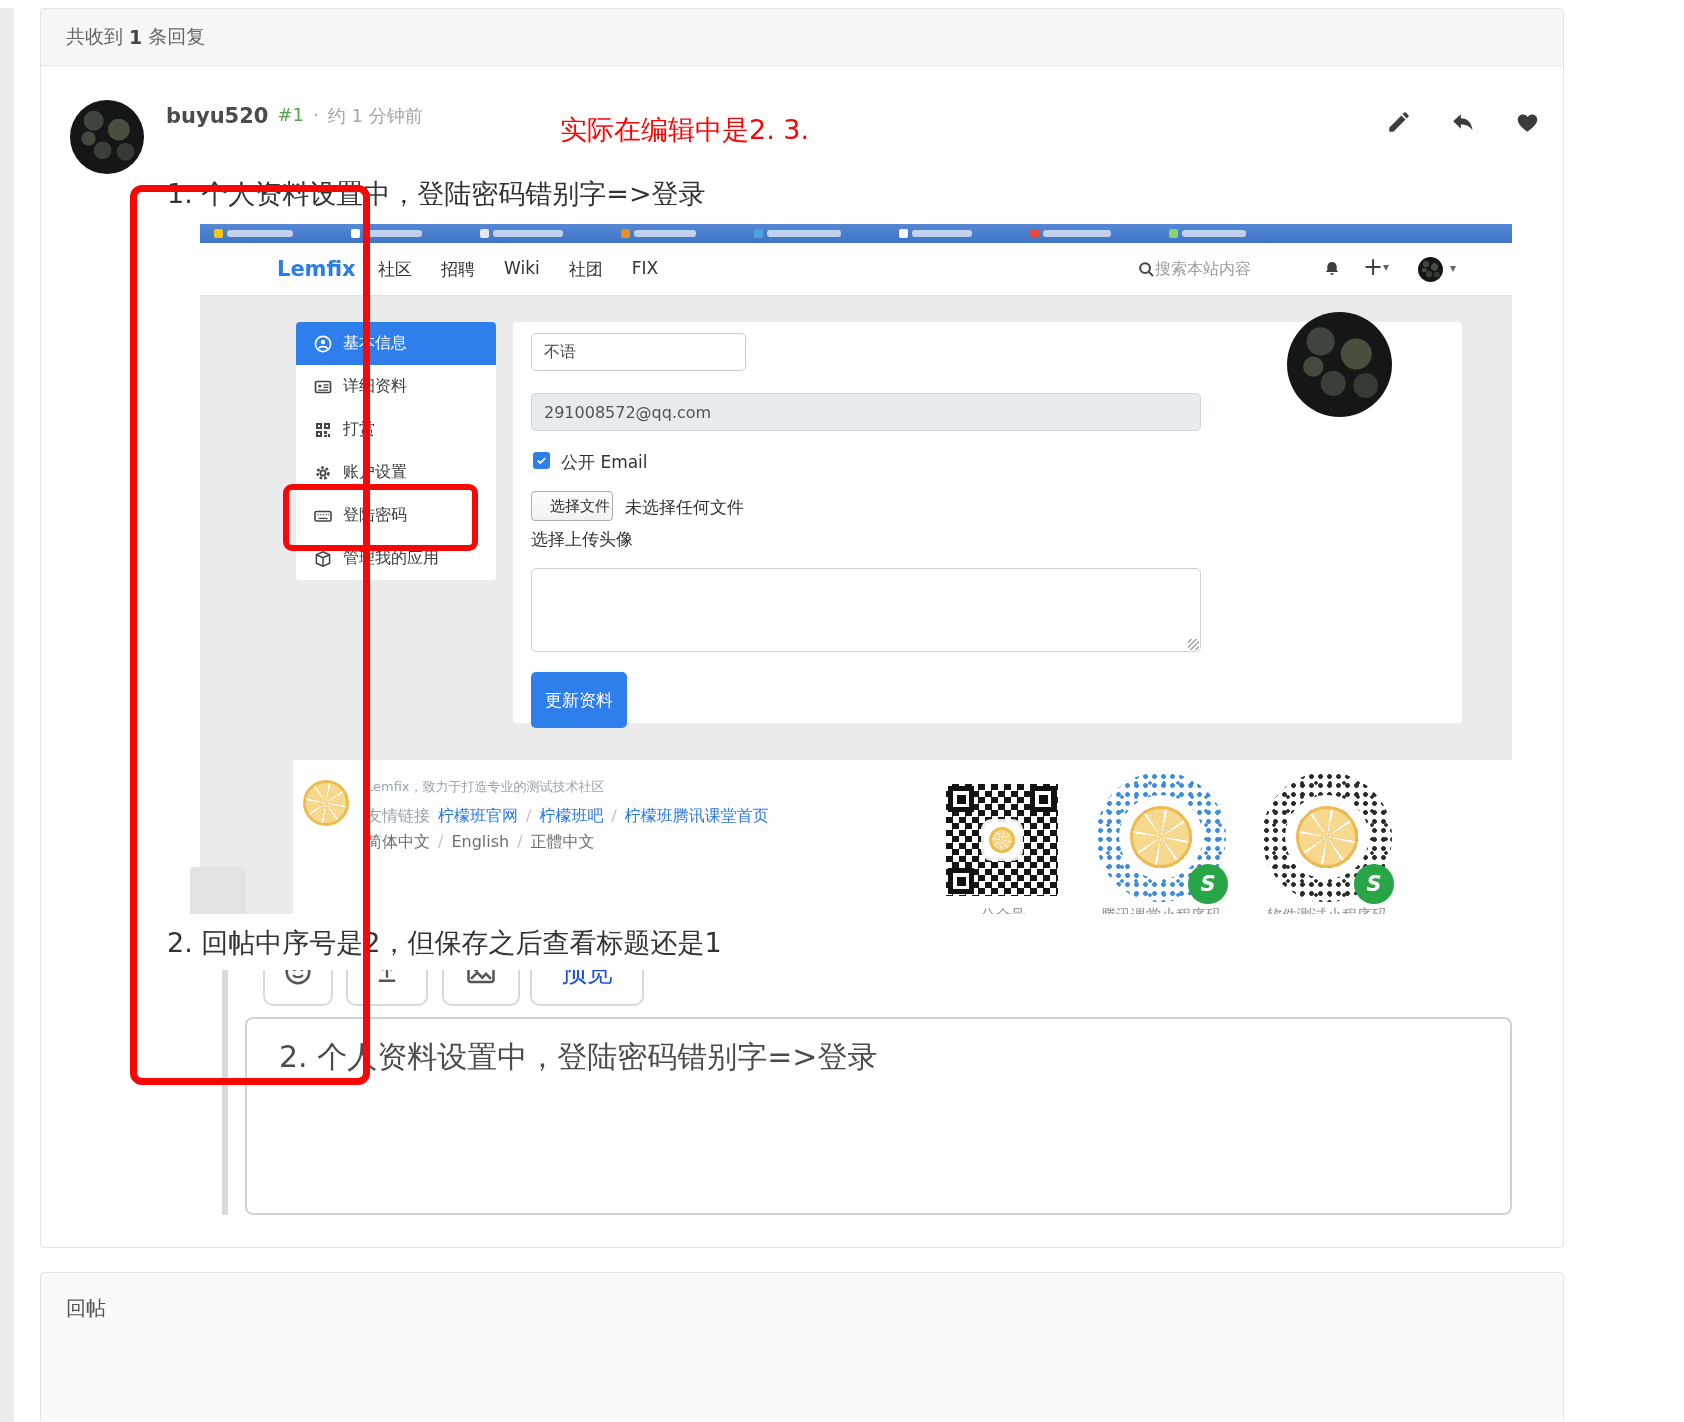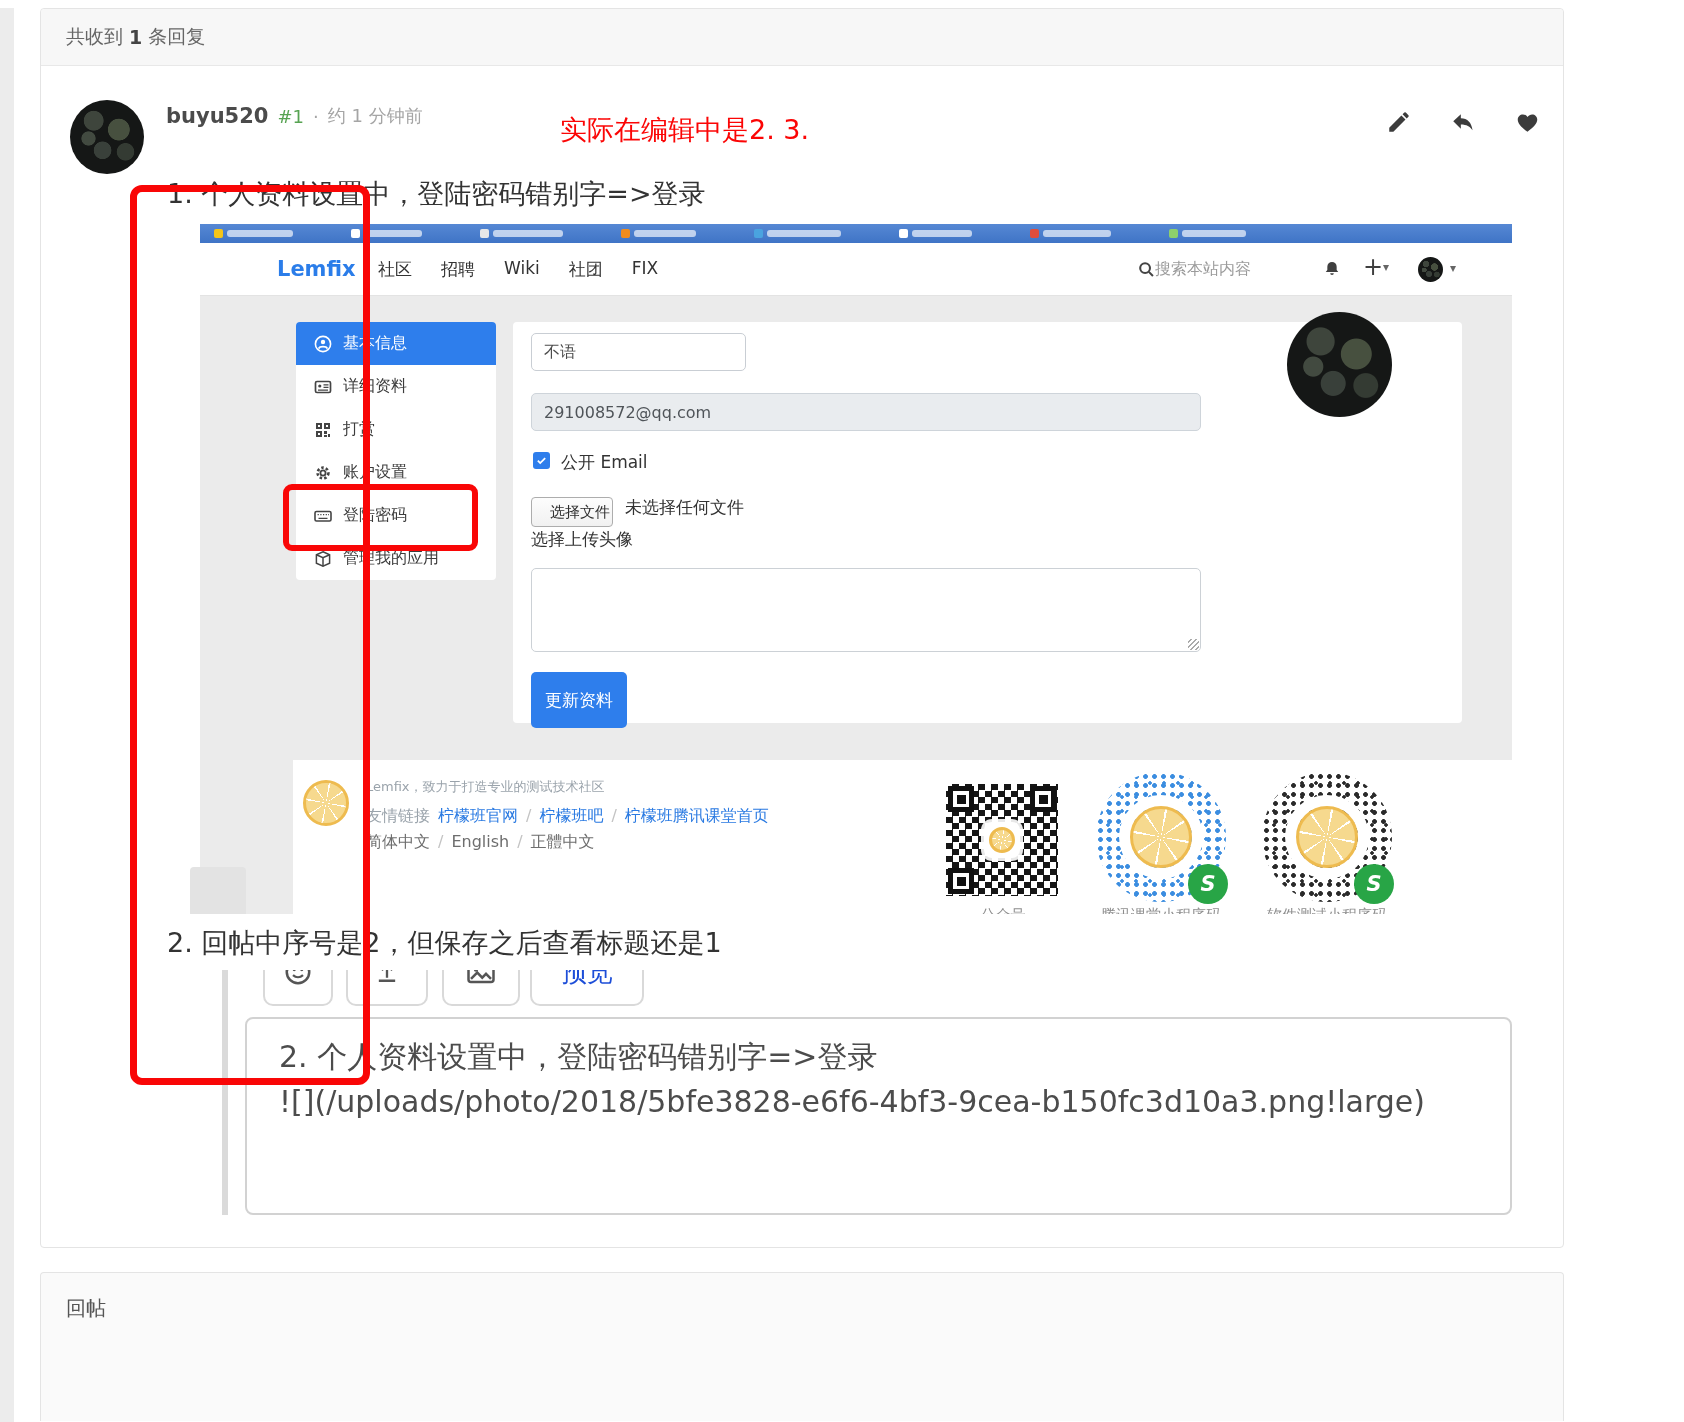--- a/index.html
+++ b/index.html
@@ -16,21 +16,21 @@
 
   
   .avatar-globe { border-radius:50%;
     background:
       radial-gradient(circle at 32% 28%, #3e453c 0 13%, transparent 14%),
       radial-gradient(circle at 66% 40%, #47503f 0 16%, transparent 17%),
       radial-gradient(circle at 44% 68%, #39403a 0 13%, transparent 14%),
       radial-gradient(circle at 25% 52%, #424a40 0 10%, transparent 11%),
       radial-gradient(circle at 75% 70%, #343b33 0 11%, transparent 12%),
       #151716; }
-  .meta-row { display:flex; align-items:center; gap:9px; }
+  .meta-row { display:flex; align-items:flex-start; gap:9px; }
   .username { font-size:21px; font-weight:bold; color:#4b4b4b; }
   .floor { font-size:18px; color:#57a352; }
   .meta-dim { font-size:18px; color:#a5a5a5; }
   .red-note { color:#fb0505; font-size:27px; }
   .body-line { color:#333; font-size:27px; white-space:nowrap; }
   .action-icons { display:flex; gap:37px; align-items:center; }
   .action-icons svg { display:block; cursor:pointer; }
 
   
   #shot1 { left:200px; top:218px; width:1312px; height:700px; background:#fff; overflow:hidden; }
@@ -274,21 +274,21 @@
 
     <div class="abs s1-form">
       <input class="f-input" style="left: 18px; top: 11px; width: 215px; height: 38px;" value="不语">
       <input class="f-input disabled" style="left: 18px; top: 71px; width: 670px; height: 38px;" value="291008572@qq.com">
       <span class="chk" style="left:20px;top:130px;">
         <svg width="11" height="11" viewBox="0 0 12 12">
           <path d="M2 6.2l2.6 2.6L10 3.4" fill="none" stroke="#fff" stroke-width="2"></path>
         </svg>
       </span>
       <span class="f-label" style="left:48px;top:129px;">公开 Email</span>
-      <span class="file-btn" style="left:18px;top:175px;padding-left:16px;">选择文件</span>
+      <span class="file-btn" style="left:18px;top:169px;padding-left:16px;">选择文件</span>
       <span class="f-label" style="left:112px;top:174px;">未选择任何文件</span>
       <span class="f-label" style="left:18px;top:206px;">选择上传头像</span>
       <textarea class="f-textarea" style="left: 18px; top: 246px; width: 670px; height: 84px;"></textarea>
       <span class="resize-grip" style="left:675px;top:317px;"></span>
       <button class="btn-primary" style="left:18px;top:350px;width:96px;height:56px;">更新资料</button>
     </div>
 
     <div class="abs avatar-globe" style="left:1087px;top:94px;width:105px;height:105px;"></div>
 
     <div class="abs s1-footer">
@@ -369,21 +369,20 @@
   </div>
   <div class="abs tool-btn" style="left:530px;top:938px;width:114px;z-index:1;">
     <span class="lbl">预览</span>
   </div>
 
   <div class="abs white-band" style="left:41px;top:914px;width:1520px;height:56px;z-index:3;"></div>
   <div class="abs body-line" style="left:167px;top:925px;z-index:4;">2. 回帖中序号是2，但保存之后查看标题还是1</div>
 
   <div class="abs editor-box" style="z-index:1;"></div>
   <div class="abs editor-line" style="left:279px;top:1037px;z-index:2;">2. 个人资料设置中，登陆密码错别字=&gt;登录</div>
-  <div class="abs editor-line" style="left:279px;top:1084px;z-index:2;">![](/uploads/photo/2018/5bfe3828-e6f6-4bf3-9cea-b150fc3d10a3.png!large)</div>
 
   <div class="abs anno" style="left:130px;top:185px;width:240px;height:900px;z-index:10;"></div>
   <div class="abs anno small" style="left:283px;top:484px;width:195px;height:67px;z-index:10;"></div>
 
   <div class="abs panel" style="left:40px;top:1272px;width:1524px;height:149px;background:#fafafa;border-bottom:none;border-bottom-left-radius:0;border-bottom-right-radius:0;">
     <div style="padding:22px 0 0 25px;font-size:20px;color:#555;">回帖</div>
   </div>
 
 </div>
 

